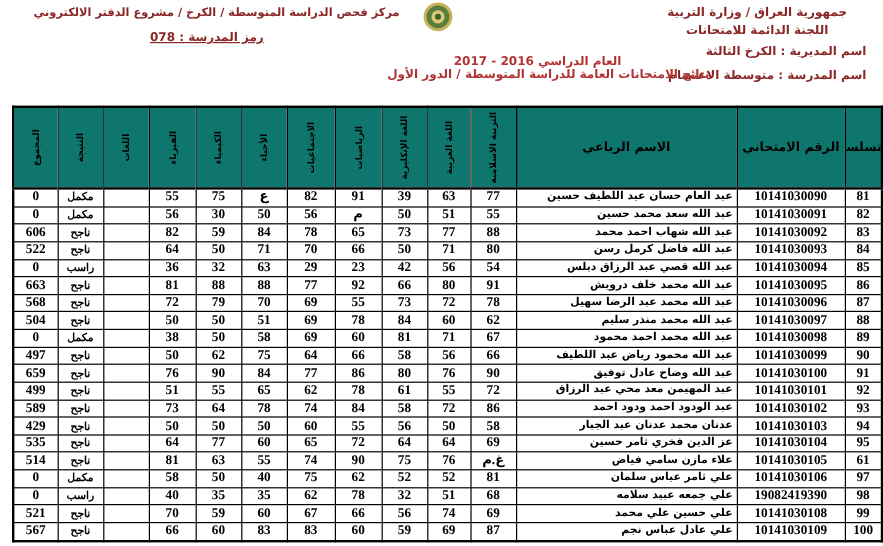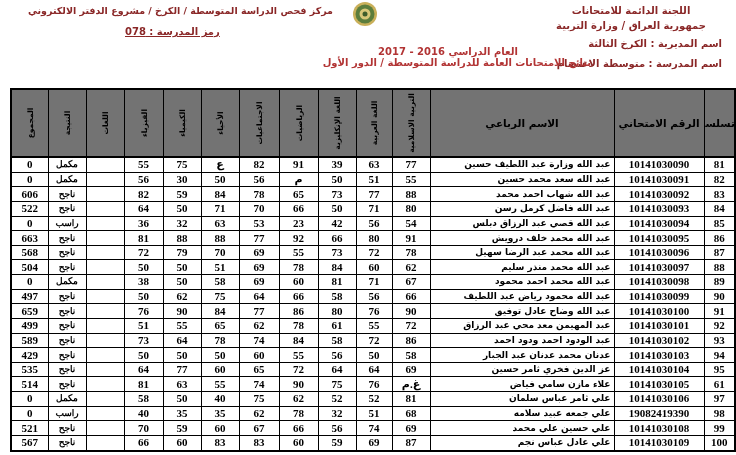--- a/index.html
+++ b/index.html
@@ -22,21 +22,21 @@
   .emblem { left:352px; top:1px; width:26px; height:26px; }
 
   
   table.results {
     position:absolute; left:10px; top:88px; width:724px; height:364px;
     border-collapse:collapse; table-layout:fixed; direction:rtl;
     border:2px solid #000;
   }
   .results th, .results td { border:1px solid #000; padding:0; overflow:hidden; }
   .results thead th {
-    background:#737373; font-weight:bold; color:#000;
+    background:#0f766e; font-weight:bold; color:#000;
     height:66px; font-size:10.5px; border-bottom:2px solid #000;
   }
   .results thead th.v { position:relative; }
   .results thead th.v span {
     position:absolute; left:50%; top:50%;
     transform:translate(-50%,-50%) rotate(-90deg);
     white-space:nowrap; font-size:7.5px; font-weight:bold;
   }
   .results td {
     text-align:center; color:#000; font-weight:bold; line-height:1;
@@ -45,22 +45,22 @@
   .results td.name {
     text-align:right; padding-right:3px;
     font-family:"DejaVu Sans",sans-serif; font-size:9px;
   }
   .results td.res { font-family:Liberation Serif, serif; font-size:9px; }
 </style>
 </head>
 <body>
 
 <div class="abs hdr gov-block">
+  <div>جمهورية العراق / وزارة التربية</div>
   <div>اللجنة الدائمة للامتحانات</div>
-  <div>جمهورية العراق / وزارة التربية</div>
 </div>
 <div class="abs hdr dir-line">اسم المديرية : الكرخ الثالثة</div>
 <div class="abs hdr school-line">اسم المدرسة : متوسطة الاعتصام</div>
 
 <div class="abs hdr left-line1">مركز فحص الدراسة المتوسطة /  الكرخ  / مشروع الدفتر الالكتروني</div>
 <div class="abs hdr school-code">رمز المدرسة : 078</div>
 
 <svg class="abs emblem" viewBox="0 0 26 26">
   <circle cx="13" cy="13" r="12" fill="#c9b05a"></circle>
   <circle cx="13" cy="13" r="9.5" fill="#5b7d3c"></circle>
@@ -125,21 +125,21 @@
         </th>
       <th class="v">
           <span>المجموع</span>
         </th>
     </tr>
   </thead>
   <tbody>
       <tr>
     <td>81</td>
     <td>10141030090</td>
-    <td class="name">عبد الله وزارة عبد اللطيف حسين</td>
+    <td class="name">عبد العام حسان عبد اللطيف حسين</td>
     <td>77</td>
     <td>63</td>
     <td>39</td>
     <td>91</td>
     <td>82</td>
     <td>ع</td>
     <td>75</td>
     <td>55</td>
     <td></td>
     <td class="res">مكمل</td>
@@ -194,21 +194,21 @@
     <td>522</td>
   </tr>
       <tr>
     <td>85</td>
     <td>10141030094</td>
     <td class="name">عبد الله قصي عبد الرزاق دبلس</td>
     <td>54</td>
     <td>56</td>
     <td>42</td>
     <td>23</td>
-    <td>53</td>
+    <td>29</td>
     <td>63</td>
     <td>32</td>
     <td>36</td>
     <td></td>
     <td class="res">راسب</td>
     <td>0</td>
   </tr>
       <tr>
     <td>86</td>
     <td>10141030095</td>

